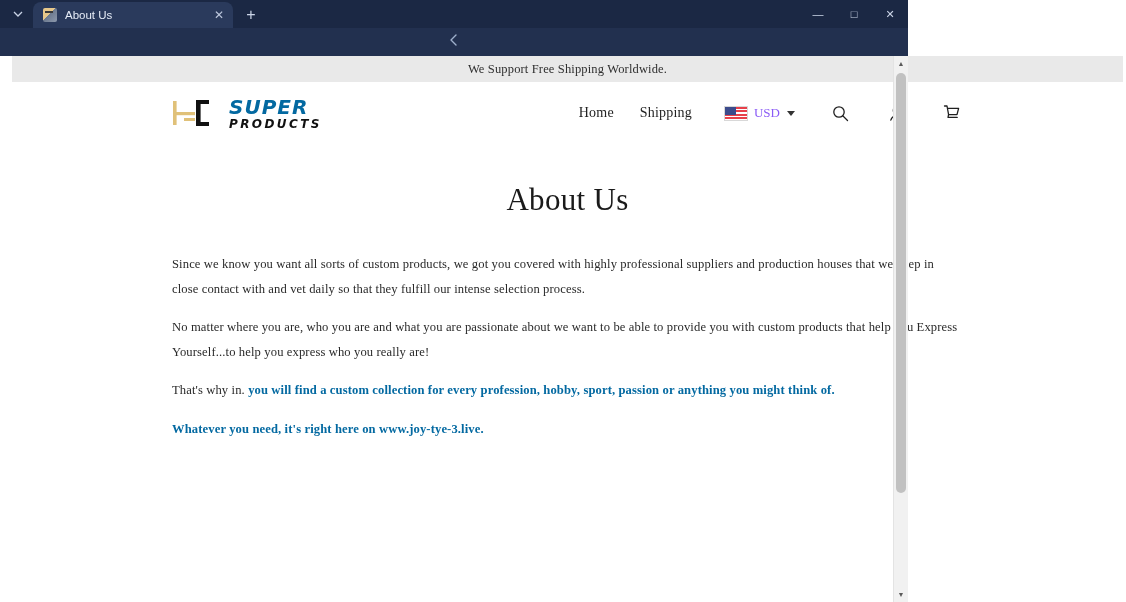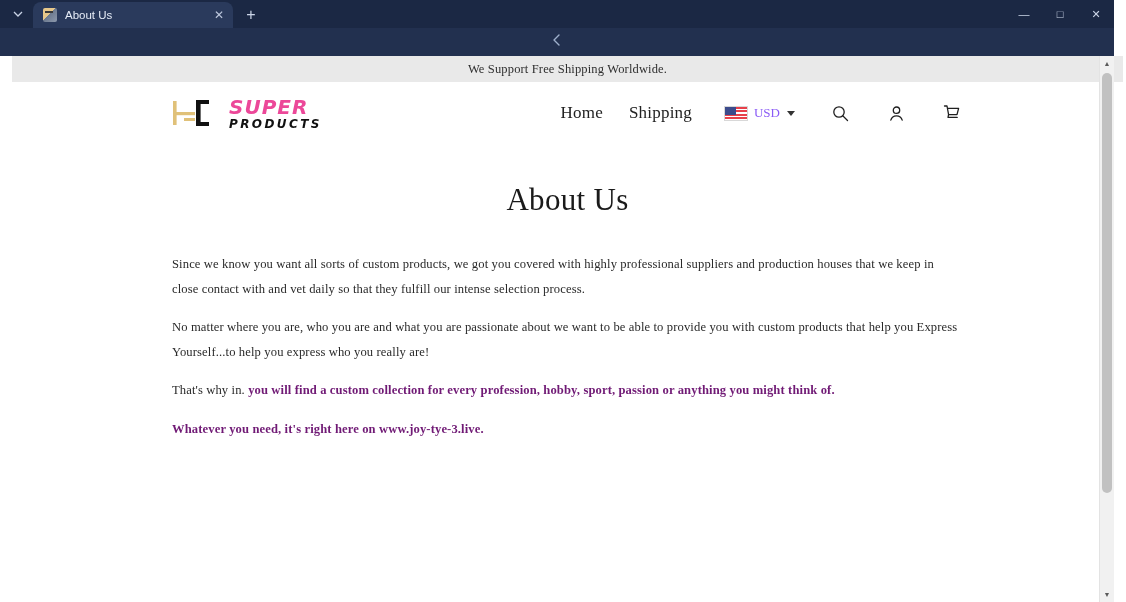--- a/index.html
+++ b/index.html
@@ -4,21 +4,21 @@
 <style>
   * { box-sizing: border-box; margin: 0; padding: 0; }
   html, body {
     width: 1126px; height: 602px;
     overflow: hidden;
     font-family: "Liberation Sans", sans-serif;
     background: #ffffff;
   }
 
   
-  .browser { width: 1114px; height: 602px; position: relative; }
+  .browser { width: 908px; height: 602px; position: relative; }
 
   .tabstrip {
     height: 28px;
     background: #1b2844;
     display: flex;
     align-items: flex-end;
     padding-left: 2px;
     position: relative;
   }
   .tab-list-btn {
@@ -200,41 +200,41 @@
     display: flex;
     flex-direction: column;
     line-height: 1;
   }
   .logo-text .l1 {
     font-family: "DejaVu Sans", sans-serif;
     font-weight: 700;
     font-style: italic;
     font-size: 20px;
     letter-spacing: 1px;
-    color: #ec4899;
+    color: #0369a1;
   }
   .logo-text .l2 {
     font-family: "DejaVu Sans", sans-serif;
     font-weight: 700;
     font-style: italic;
     font-size: 12px;
     letter-spacing: 2.4px;
     color: #111;
     margin-top: 1px;
   }
 
   .nav {
     margin-left: auto;
     display: flex;
     align-items: center;
     gap: 26px;
   }
   .nav-link {
     font-family: "Liberation Serif", serif;
-    font-size: 17px;
+    font-size: 14px;
     color: #222;
     letter-spacing: .2px;
   }
   .currency {
     display: flex;
     align-items: center;
     gap: 6px;
     margin-left: 6px;
   }
   .flag {
@@ -294,21 +294,21 @@
   }
   .body-copy { padding-top: 28px; }
   .body-copy p {
     font-family: "Liberation Serif", serif;
     font-size: 12.6px;
     line-height: 1.95;
     color: #2a2a2a;
     margin-bottom: 14px;
     letter-spacing: .12px;
   }
-  .body-copy b { font-weight: 700; color: #701a75; }
+  .body-copy b { font-weight: 700; color: #0369a1; }
 
   
   .scrollbar {
     position: absolute;
     right: 0; top: 56px;
     width: 15px;
     height: 546px;
     background: #f1f1f1;
     border-left: 1px solid #e3e3e3;
   }

